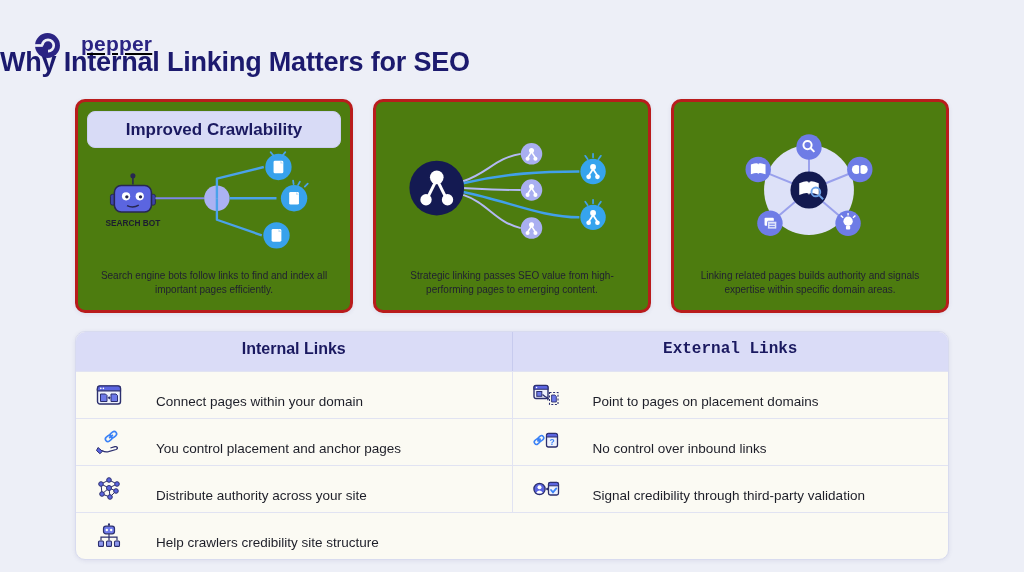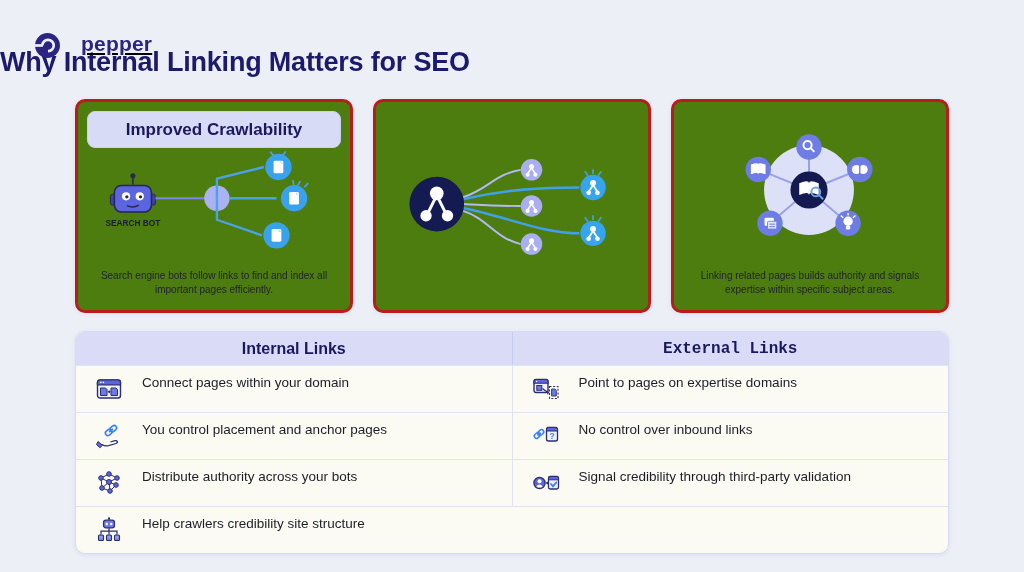--- a/index.html
+++ b/index.html
@@ -54,26 +54,26 @@
     margin: 18px 75px 0;
     background: #fbfaf3;
     border: 1px solid #d8dbef;
     border-radius: 10px;
     overflow: hidden;
     box-shadow: 0 1px 4px rgba(70,70,140,0.10);
   }
   .t-head { display: flex; background: #dadcf7; }
   .t-head .th {
     flex: 1; text-align: center; font-weight: bold; font-size: 16px;
-    color: #1a1960; padding: 8px 0 7px;
+    color: #1a1960; padding: 8px 0 13px;
   }
   .t-head .th + .th { border-left: 1px solid #c7cbee; font-family: Liberation Mono, monospace; }
   .t-row { display: flex; border-top: 1px solid #e1e3f2; }
   .t-cell {
-    flex: 1; display: flex; align-items: flex-start; gap: 18px;
+    flex: 1; display: flex; align-items: flex-end; gap: 32px;
     padding: 9px 10px 9px 18px; min-height: 45px;
   }
   .t-cell + .t-cell { border-left: 1px solid #e1e3f2; }
   .t-cell .cell-text { font-size: 13.5px; font-weight: 500; color: #1d1e28; }
   .t-icon { width: 30px; height: 28px; flex: 0 0 30px; display: flex; align-items: center; justify-content: center; }
 </style>
 </head>
 <body>
 
 <div class="logo">
@@ -201,20 +201,21 @@
         <g stroke="#41a0ea" stroke-width="1.8" stroke-linecap="round">
           <line x1="205" y1="24" x2="207.5" y2="27.5"></line>
             <line x1="213" y1="22" x2="213" y2="25.5"></line>
             <line x1="221" y1="24" x2="218.5" y2="27.5"></line>
           <line x1="205" y1="71" x2="207.5" y2="74.5"></line>
             <line x1="213" y1="69" x2="213" y2="72.5"></line>
             <line x1="221" y1="71" x2="218.5" y2="74.5"></line>
         </g>
       </svg>
     </div>
+    <div class="card-desc">Strategic linking passes SEO value from high-performing pages to emerging content.</div>
   </div>
 
   <div class="card">
     <div class="card-illustration">
       <svg width="252" height="118" viewBox="0 0 258 118">
         <circle cx="129" cy="59" r="46" fill="#dde1f8"></circle>
         <g stroke="#99a0ec" stroke-width="2">
           <line x1="129" y1="59" x2="129" y2="15"></line>
           <line x1="129" y1="59" x2="77" y2="38"></line>
           <line x1="129" y1="59" x2="181" y2="38"></line>
@@ -254,21 +255,21 @@
         <g>
           <circle cx="169" cy="93" r="13" fill="#6e7ce6"></circle>
           <circle cx="169" cy="91" r="4.8" fill="#ffffff"></circle>
           <rect x="166.8" y="95.5" width="4.4" height="4" rx="1" fill="#ffffff"></rect>
           <line x1="161.5" y1="85" x2="164" y2="87.5" stroke="#ffffff" stroke-width="1.4"></line>
           <line x1="176.5" y1="85" x2="174" y2="87.5" stroke="#ffffff" stroke-width="1.4"></line>
           <line x1="169" y1="82.5" x2="169" y2="85.2" stroke="#ffffff" stroke-width="1.4"></line>
         </g>
       </svg>
     </div>
-    <div class="card-desc">Linking related pages builds authority and signals expertise within specific subject areas.</div>
+    <div class="card-desc">Linking related pages builds authority and signals expertise within specific domain areas.</div>
   </div>
 </div>
 
 <div class="compare-table">
   <div class="t-head">
     <div class="th">Internal Links</div>
     <div class="th">External Links</div>
   </div>
 
   <div class="t-row">
@@ -291,21 +292,21 @@
         <svg width="28" height="26" viewBox="0 0 26 26">
           <rect x="1" y="3.5" width="14" height="13" rx="2" fill="#eef1fc" stroke="#2c2f6e" stroke-width="1.4"></rect>
           <path d="M1,7.3 v-1.8 a2,2 0 0 1 2,-2 h10 a2,2 0 0 1 2,2 v1.8 z" fill="#5b65e0" stroke="#2c2f6e" stroke-width="1.1"></path>
           <circle cx="3.6" cy="5.5" r="0.7" fill="#ffffff"></circle>
           <rect x="3.8" y="9.5" width="5" height="4.8" fill="#6d79e8" stroke="#2c2f6e" stroke-width="1"></rect>
           <path d="M9.5,12.5 C12,15 13.5,15.5 15.3,16.2 m-2,-0.5 l2.1,0.6 -0.9,1.9" stroke="#2c2f6e" stroke-width="1.2" fill="none"></path>
           <rect x="16.5" y="10.5" width="8.5" height="12" stroke="#2c2f6e" stroke-width="1.1" stroke-dasharray="2 1.6" fill="none"></rect>
           <path d="M18.6,13 h3.3 l1.4,1.4 v5.6 h-4.7 z" fill="#6d79e8" stroke="#2c2f6e" stroke-width="0.9"></path>
         </svg>
       </span>
-      <span class="cell-text">Point to pages on expertise domains</span>
+      <span class="cell-text">Point to pages on placement domains</span>
     </div>
   </div>
 
   <div class="t-row">
     <div class="t-cell">
       <span class="t-icon">
         <svg width="28" height="26" viewBox="0 0 26 26">
           <g transform="rotate(-40 15 7.5)" stroke="#3b82f6" stroke-width="1.6" fill="none">
             <rect x="8.5" y="5" width="7" height="5" rx="2.5"></rect>
             <rect x="14.5" y="5" width="7" height="5" rx="2.5"></rect>
@@ -354,21 +355,21 @@
             <circle cx="5" cy="8" r="2.3"></circle>
               <circle cx="13" cy="4" r="2.3"></circle>
               <circle cx="21" cy="8" r="2.3"></circle>
             <circle cx="6" cy="18" r="2.3"></circle>
               <circle cx="14" cy="21" r="2.3"></circle>
               <circle cx="20" cy="15" r="2.3"></circle>
             <circle cx="13" cy="12" r="2.5"></circle>
           </g>
         </svg>
       </span>
-      <span class="cell-text">Distribute authority across your bots</span>
+      <span class="cell-text">Distribute authority across your site</span>
     </div>
     <div class="t-cell">
       <span class="t-icon">
         <svg width="28" height="26" viewBox="0 0 26 26">
           <circle cx="6.5" cy="13" r="5.6" fill="#5b65e0" stroke="#2c2f6e" stroke-width="1.3"></circle>
           <circle cx="6.5" cy="11.2" r="2" fill="#ffffff"></circle>
           <path d="M3.2,16.4 q3.3,-3.6 6.6,0 a5.6,5.6 0 0 1 -6.6,0 z" fill="#ffffff"></path>
           <path d="M12.8,13 h2 m-1,-1.2 l1.2,1.2 -1.2,1.2" stroke="#2c2f6e" stroke-width="1.2" fill="none"></path>
           <rect x="15.5" y="6.5" width="10" height="12.5" rx="1.8" fill="#eef1fc" stroke="#2c2f6e" stroke-width="1.3"></rect>
           <path d="M15.5,9.8 v-1.5 a1.8,1.8 0 0 1 1.8,-1.8 h6.4 a1.8,1.8 0 0 1 1.8,1.8 v1.5 z" fill="#5b65e0" stroke="#2c2f6e" stroke-width="1"></path>

